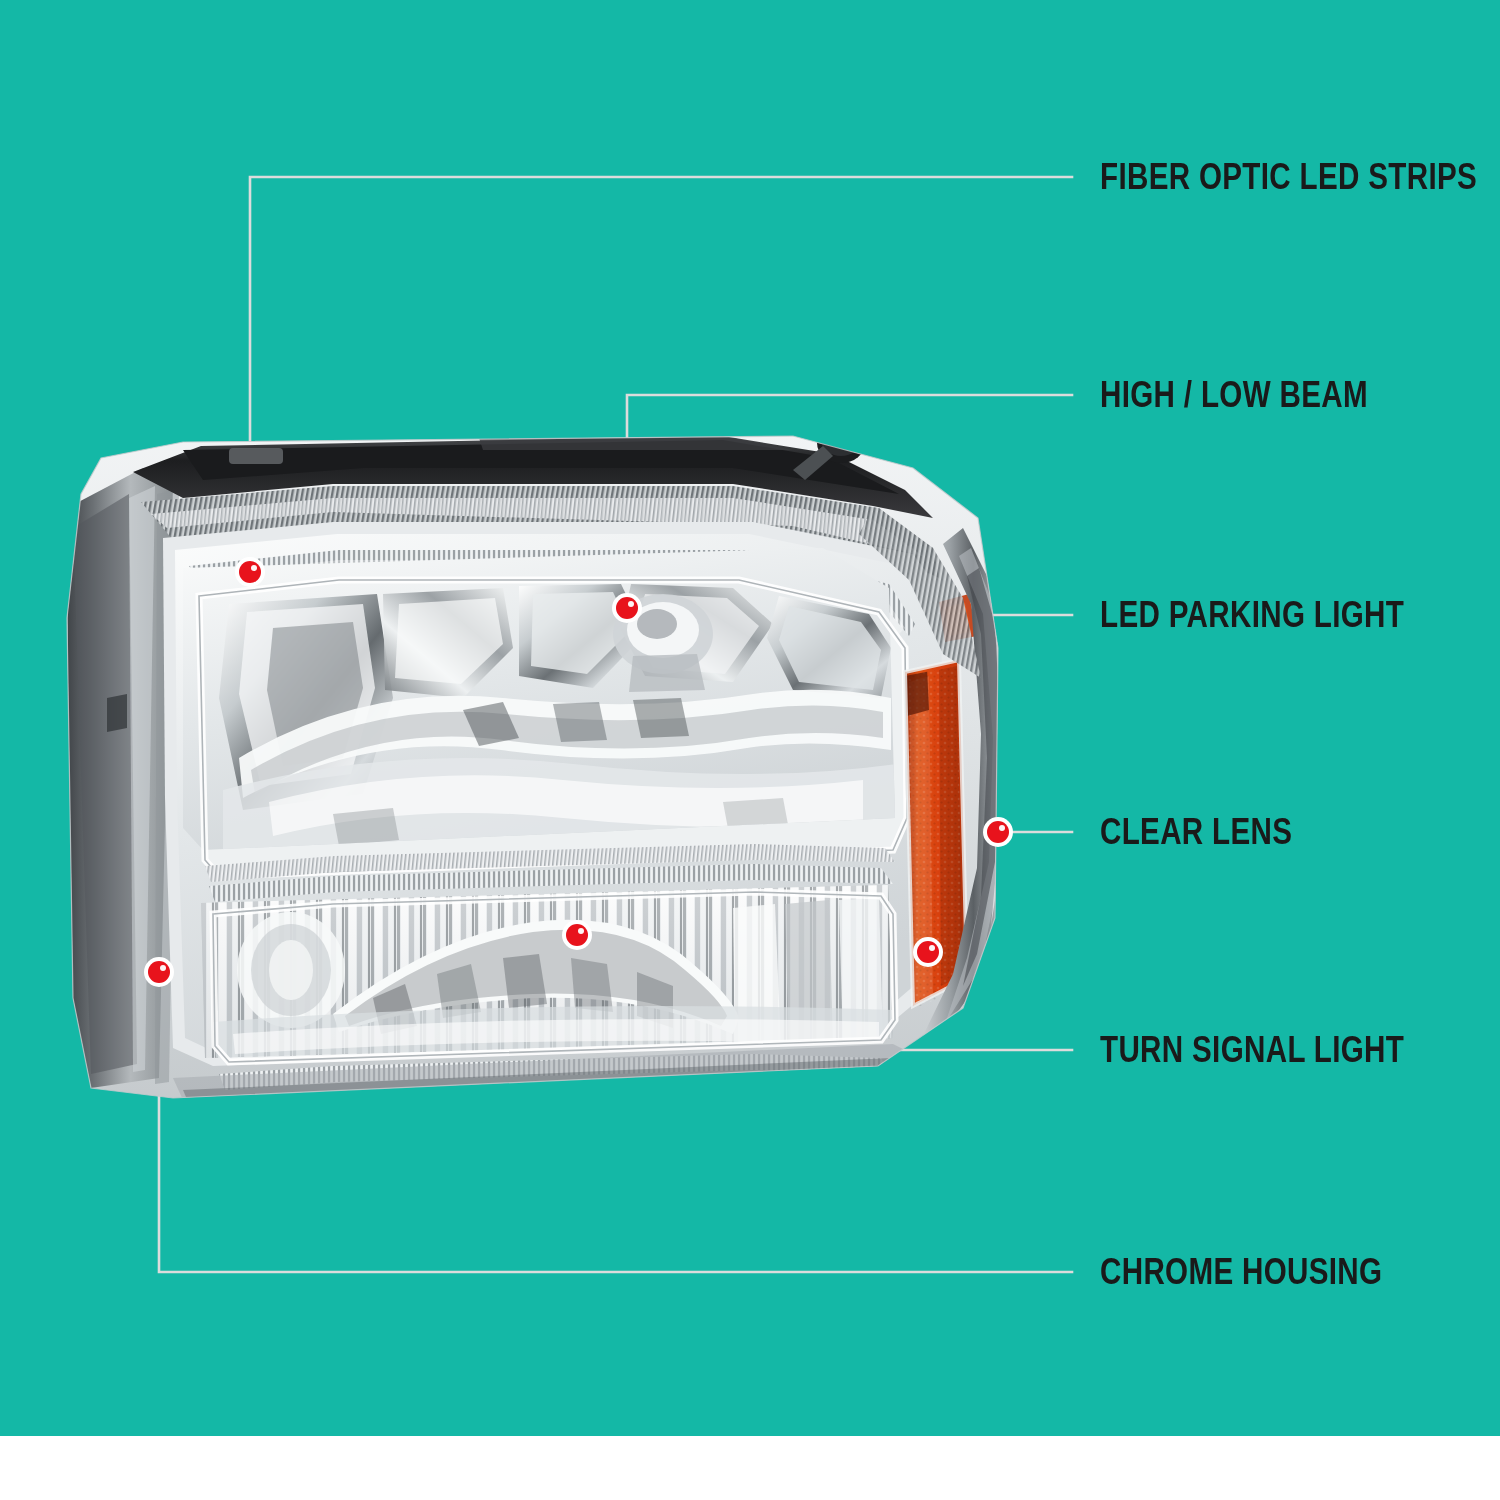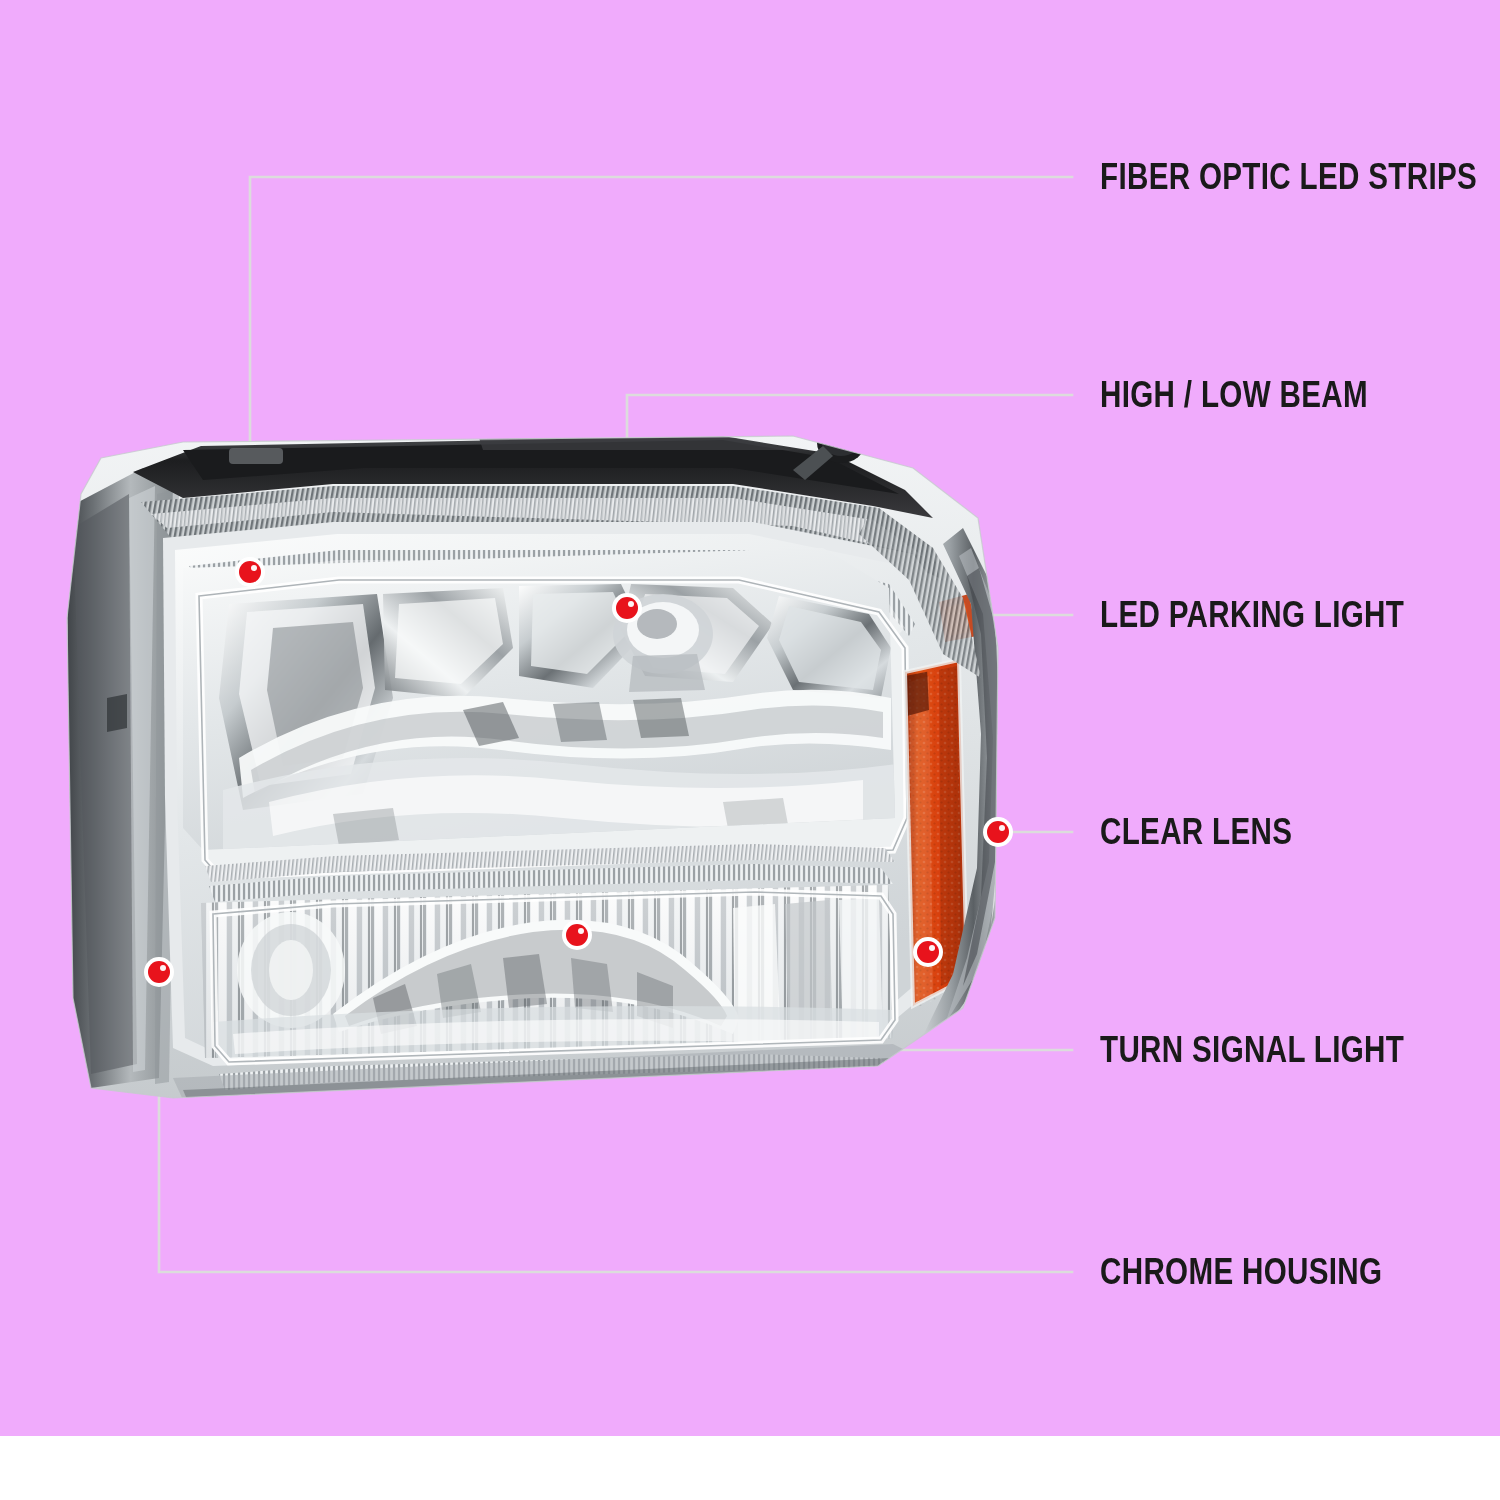--- a/index.html
+++ b/index.html
@@ -1,18 +1,18 @@
 <!DOCTYPE html>
 <html><head>
 <meta charset="utf-8">
 <title>Headlight Feature Callout Diagram</title>
 <style>
   html,body{margin:0;padding:0;background:#fff;}
   body{width:1500px;height:1500px;overflow:hidden;font-family:"Liberation Sans",sans-serif;}
-  #stage{position:relative;width:1500px;height:1436px;background:#f0abfc;}
+  #stage{position:relative;width:1500px;height:1436px;background:#14b8a6;}
 
   
   #leaders{position:absolute;left:0;top:0;width:1500px;height:1500px;pointer-events:none;}
 
   
   .label{
     position:absolute;
     font-family:"Liberation Sans Narrow","Liberation Sans",sans-serif;
     font-weight:700;
     font-size:37px;

